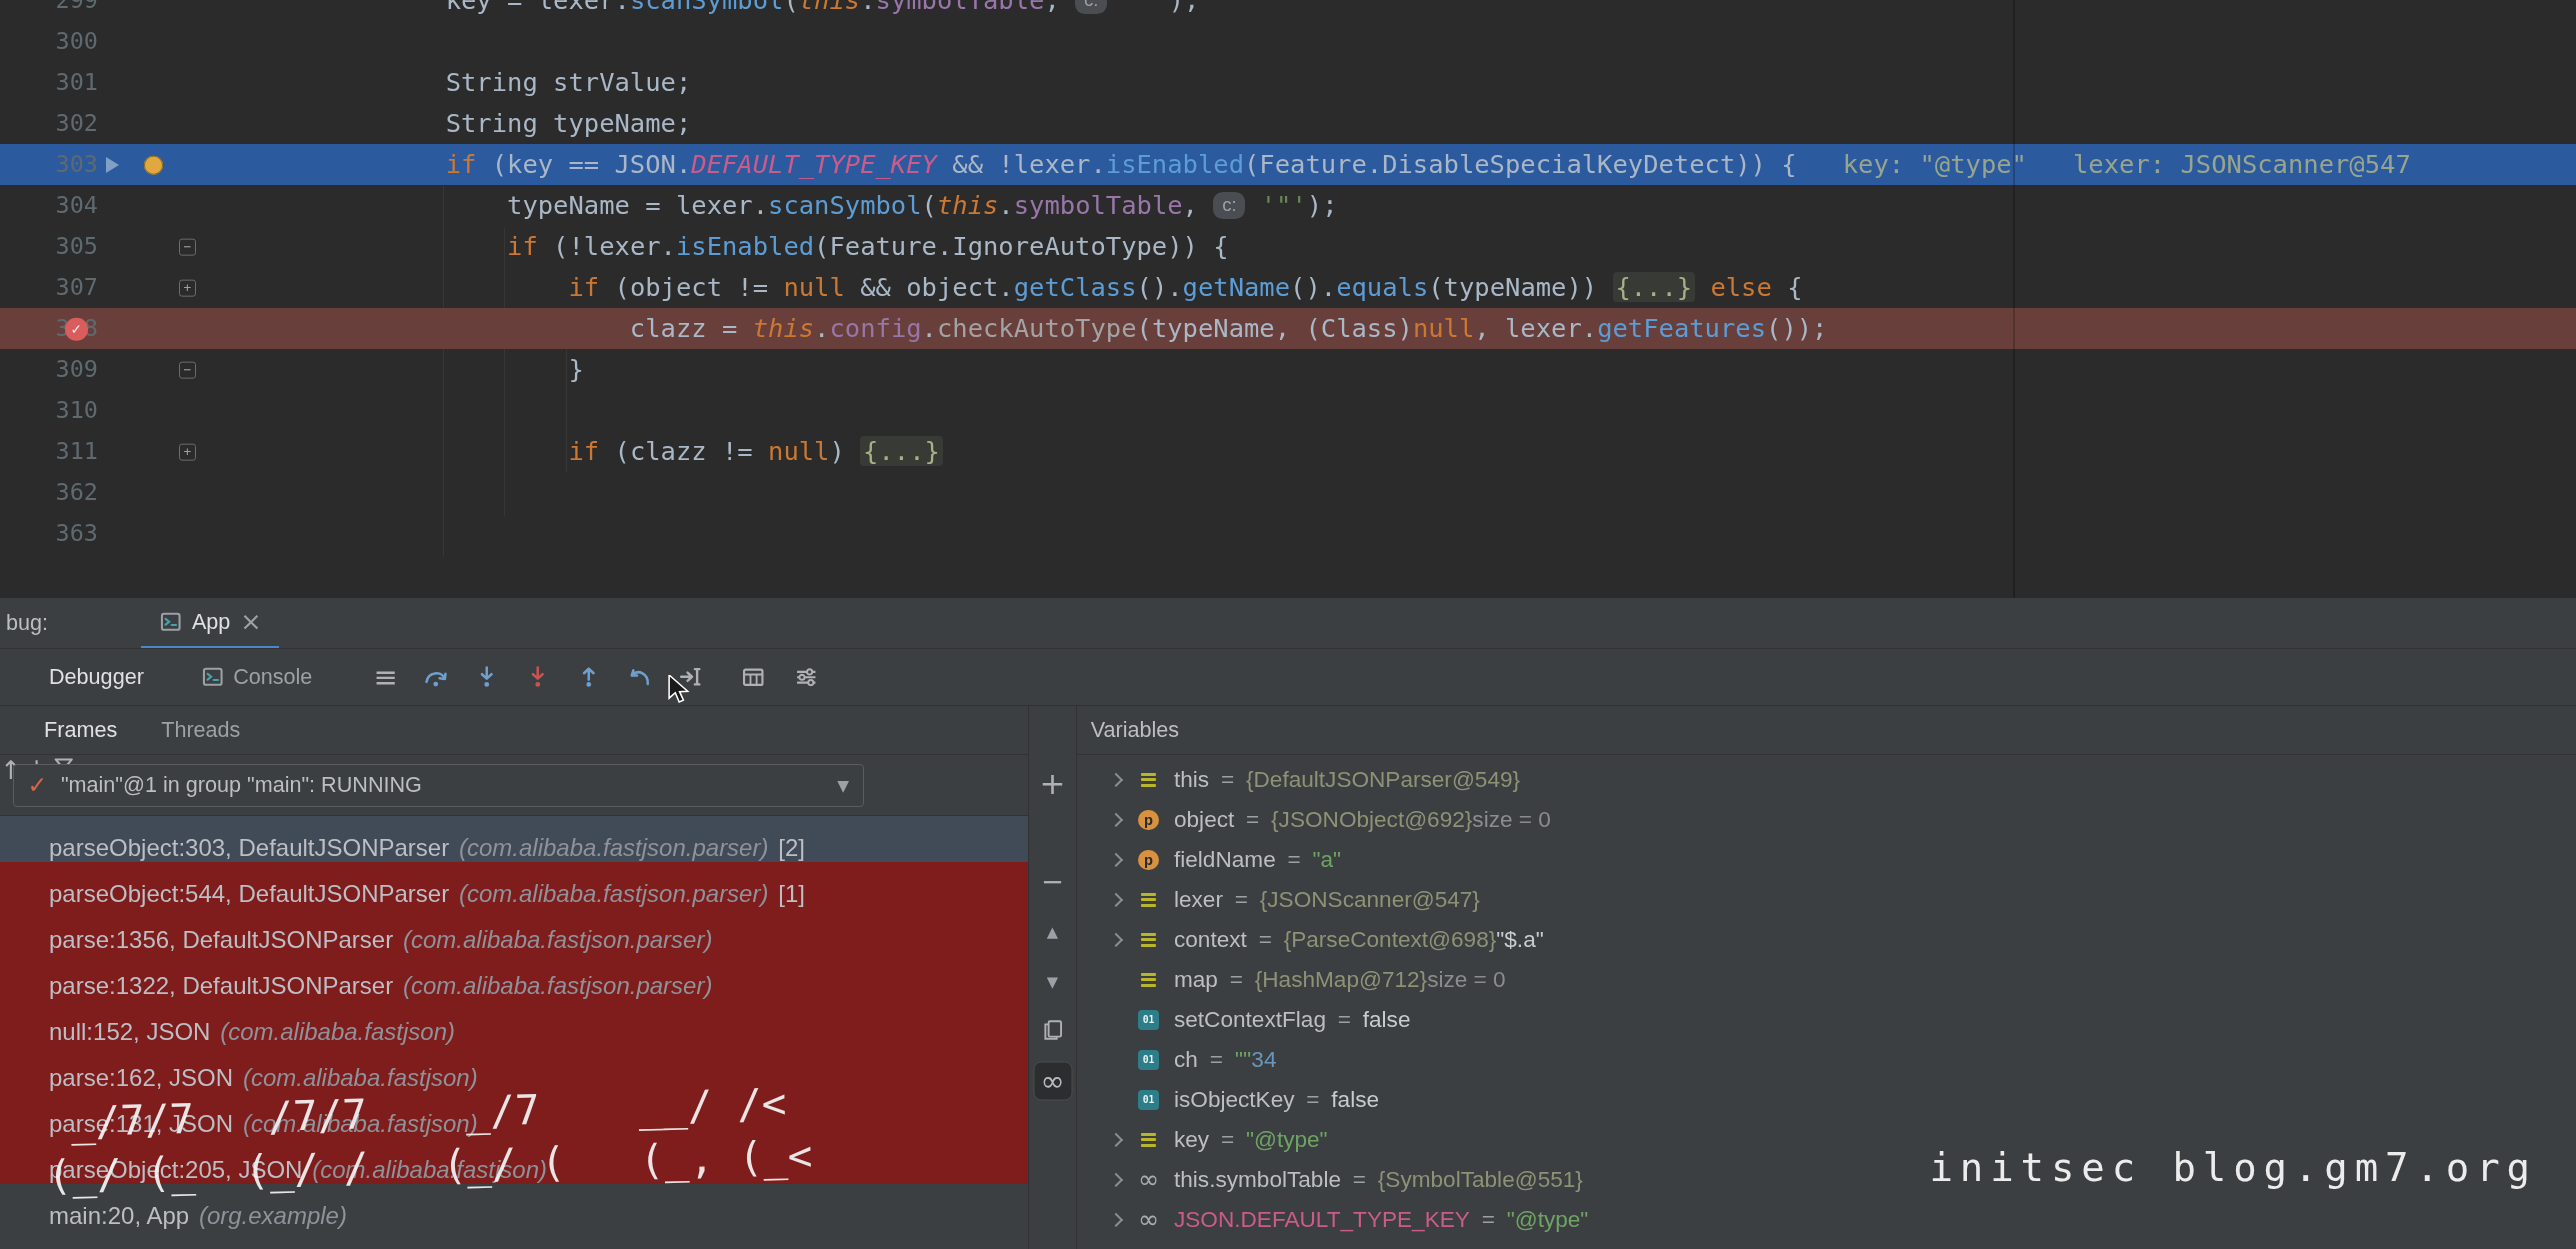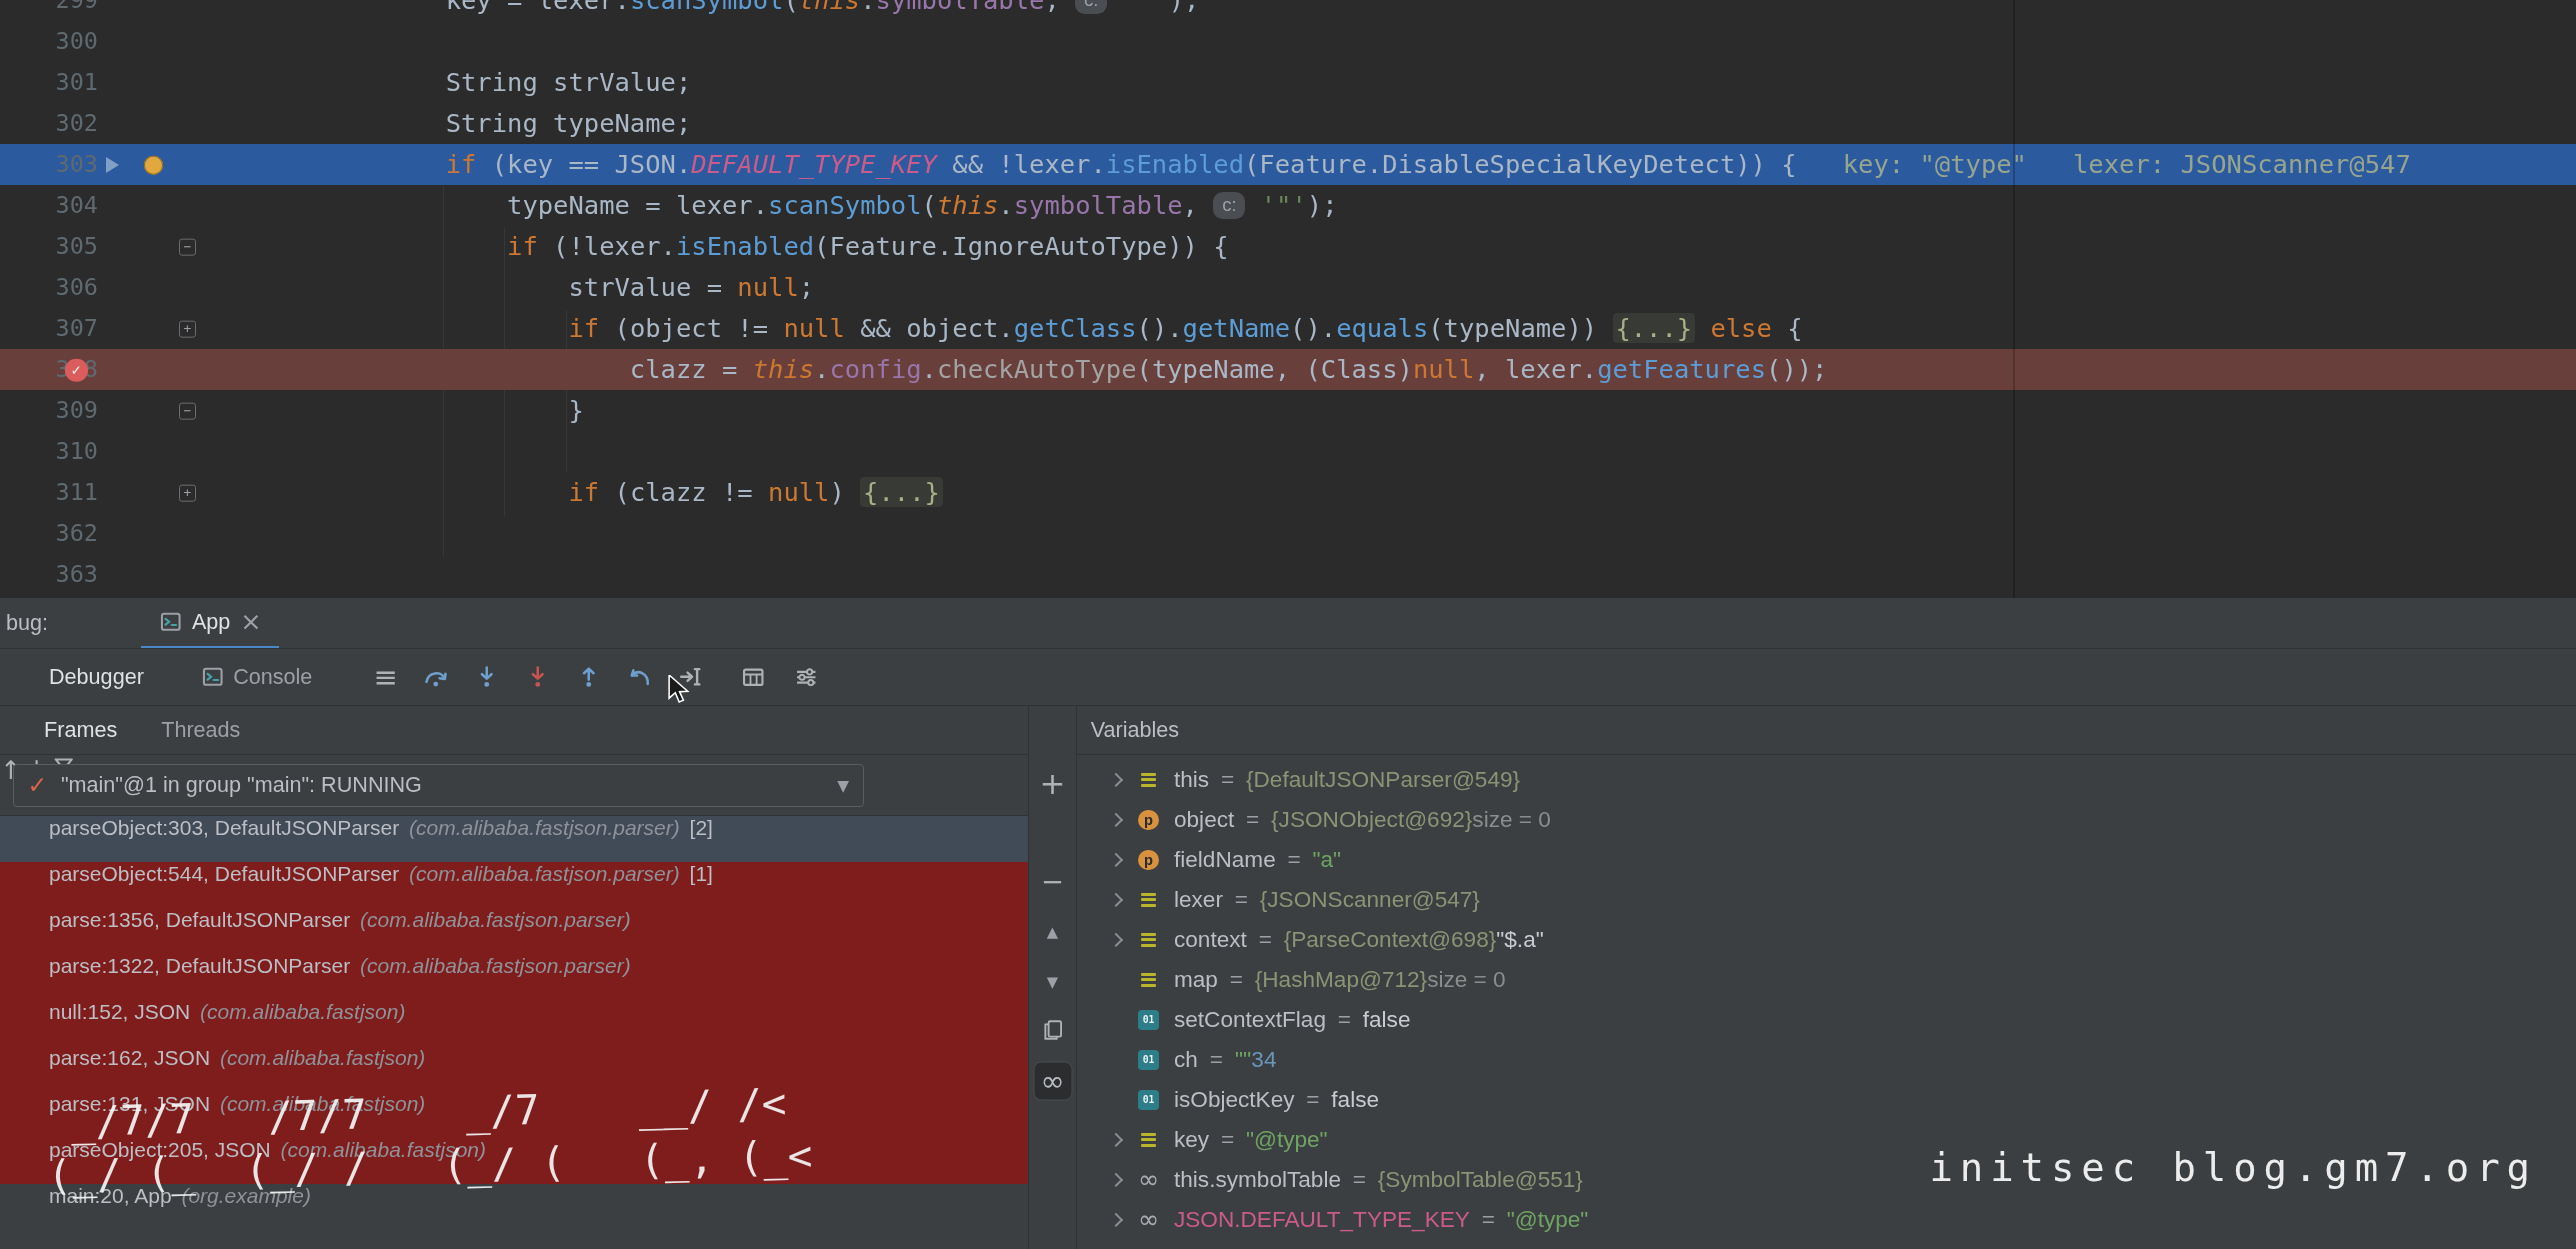--- a/index.html
+++ b/index.html
@@ -55,21 +55,21 @@
   .dbg-content { display:flex; height:543px; background:#3C3F41; }
   .frames-panel { width:1028px; flex:none; display:flex; flex-direction:column; }
   .frames-tabs { height:49px; border-bottom:1px solid #323232; display:flex; align-items:center; }
   .f-tab { font-size:21.6px; color:#9DA0A6; margin-left:44px; }
   .f-tab.sel { color:#DFE1E5; }
   .thread-row { height:61px; position:relative; border-bottom:1px solid #323232; }
   .combo { position:absolute; left:12.8px; top:8.8px; width:851px; height:43px; border:1px solid #5A5D60; border-radius:3.9px; display:flex; align-items:center; padding:0 13.7px; background:#3C3F41; }
   .combo-check { color:#D9664C; font:bold 23.5px/1 "DejaVu Sans",sans-serif; margin-right:13.7px; }
   .combo-label { flex:1; color:#BCBEC4; font-size:21.6px; white-space:nowrap; overflow:hidden; }
   .frames-list { flex:1; overflow:hidden; }
-  .fr { height:46px; display:flex; align-items:flex-start; padding-left:49px; font-size:21px; white-space:nowrap; }
+  .fr { height:46px; display:flex; align-items:flex-end; padding-left:49px; font-size:24px; white-space:nowrap; }
   .fr.sel { background:#414B58; }
   .fr.lib { background:#7f1d1d; }
   .fr-m { color:#BCBEC4; }
   .fr-p { color:#8F9299; font-style:italic; margin-left:9.8px; }
   .fr-b { color:#BCBEC4; margin-left:9.8px; }
 
   .mid-strip { width:49px; flex:none; position:relative; border-left:1px solid #323232; border-right:1px solid #323232; }
   .strip-it { position:absolute; left:50%; transform:translate(-50%,-50%); }
   .strip-it.badge { background:#2B2D2F; border:1px solid #4A4C4F; border-radius:7.8px; width:39px; height:39px; display:flex; align-items:center; justify-content:center; }
 
@@ -145,26 +145,20 @@
         </div>
         <div class="cl">
           <div class="gut">
             <span class="ln">305</span>
             <span class="g-fold">−</span>
           </div>
           <pre class="code"><span class="tk-k">                    if</span><span class="tk-d"> (!lexer.</span><span class="tk-m">isEnabled</span><span class="tk-d">(Feature.IgnoreAutoType)) {</span></pre>
         </div>
         <div class="cl">
           <div class="gut">
-            <span class="ln">306</span>
-          </div>
-          <pre class="code"><span class="tk-d">                        strValue = </span><span class="tk-k">null</span><span class="tk-d">;</span></pre>
-        </div>
-        <div class="cl">
-          <div class="gut">
             <span class="ln">307</span>
             <span class="g-fold">+</span>
           </div>
           <pre class="code"><span class="tk-k">                        if</span><span class="tk-d"> (object != </span><span class="tk-k">null</span><span class="tk-d"> &amp;&amp; object.</span><span class="tk-m">getClass</span><span class="tk-d">().</span><span class="tk-m">getName</span><span class="tk-d">().</span><span class="tk-m">equals</span><span class="tk-d">(typeName)) </span><span class="tk-fold">{...}</span><span class="tk-d"> </span><span class="tk-k">else</span><span class="tk-d"> {</span></pre>
         </div>
         <div class="cl hl-bp">
           <div class="gut">
             <span class="ln">308</span>
             <span class="g-bp">✓</span>
           </div>

